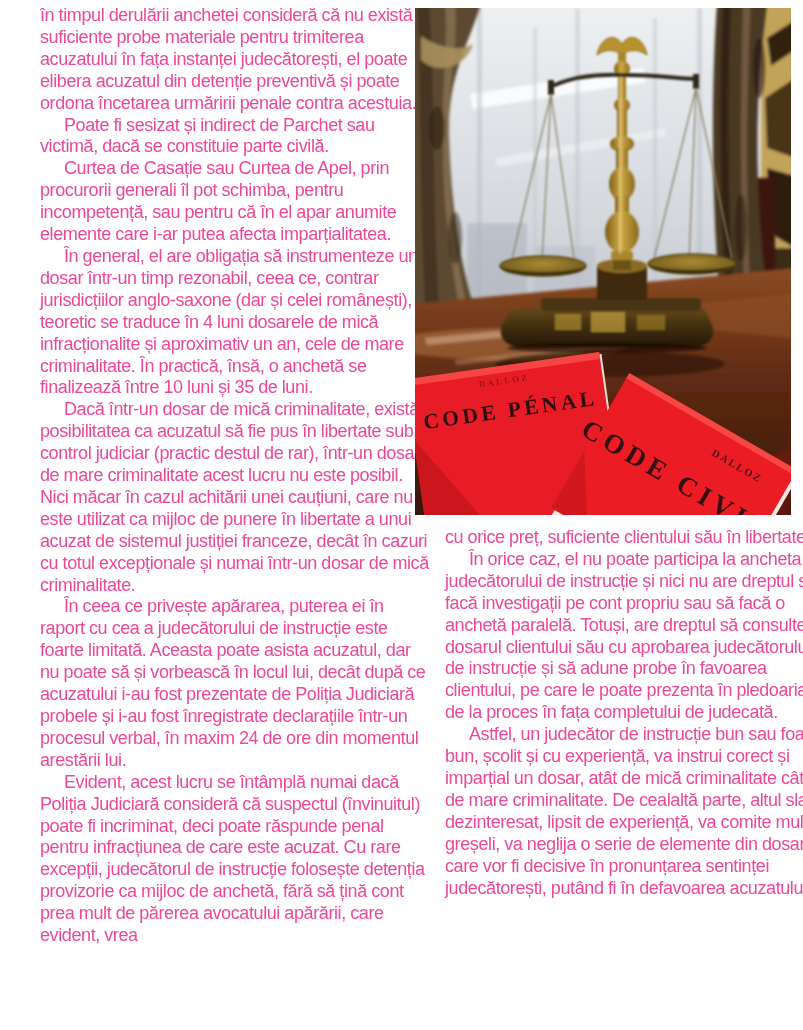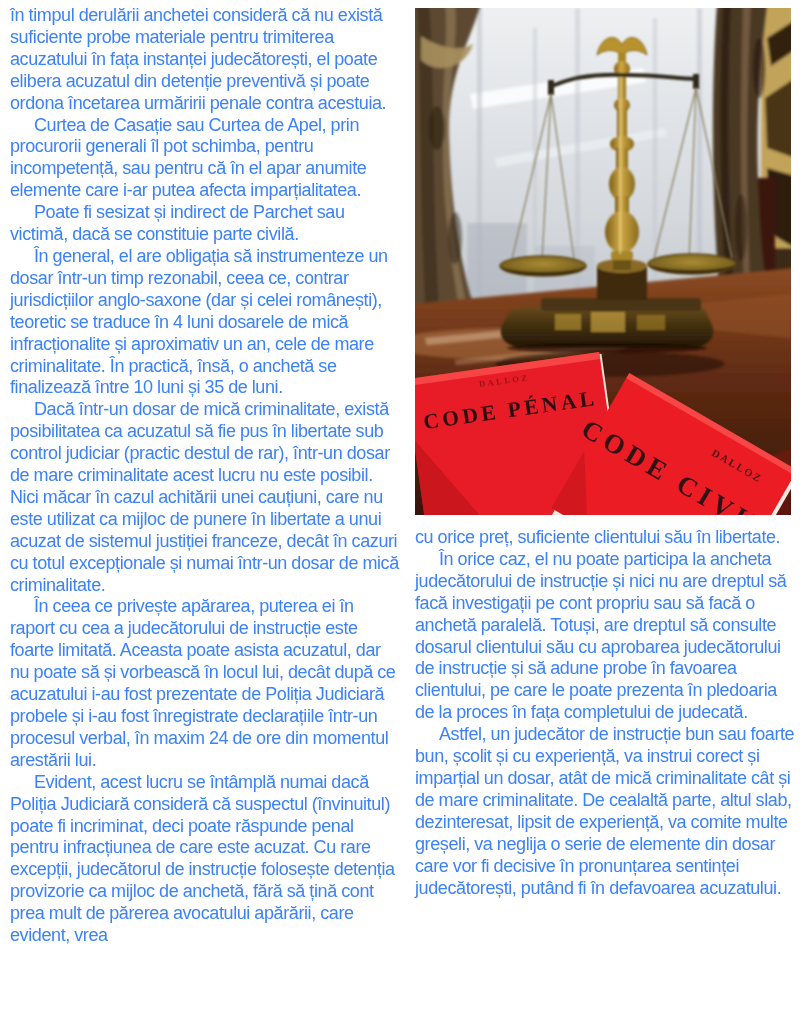--- a/index.html
+++ b/index.html
@@ -5,21 +5,22 @@
   html,body{margin:0;padding:0;background:#ffffff;}
   .page{
     position:relative;
     width:803px;height:1030px;
     background:#ffffff;
     overflow:hidden;
     font-family:"Liberation Sans", sans-serif;
   }
   .col{
     position:absolute;
-    color:#3b82f6;
+    color:#ec4899;
+    margin-left:30px;
   }
   .col-left{left:10px;top:5px;width:392px;}
   .col-right{left:415px;top:527px;width:382px;}
   .para{
     margin:0;
     font-size:18px;
     line-height:21.9px;
     letter-spacing:-0.4px;
     text-align:left;
     word-spacing:-0.2px;
@@ -36,22 +37,22 @@
     font-weight:bold;
   }
 </style>
 </head>
 <body>
 
 <div class="page">
 
   <div class="col col-left">
       <p class="para">în timpul derulării anchetei consideră că nu există suficiente probe materiale pentru trimiterea acuzatului în fața instanței judecătorești, el poate elibera acuzatul din detenție preventivă și poate ordona încetarea urmăririi penale contra acestuia.</p>
+      <p class="para indent">Poate fi sesizat și indirect de Parchet sau victimă, dacă se constituie parte civilă.</p>
       <p class="para indent">Curtea de Casație sau Curtea de Apel, prin procurorii generali îl pot schimba, pentru incompetență, sau pentru că în el apar anumite elemente care i-ar putea afecta imparțialitatea.</p>
-      <p class="para indent">Poate fi sesizat și indirect de Parchet sau victimă, dacă se constituie parte civilă.</p>
       <p class="para indent">În general, el are obligația să instrumenteze un dosar într-un timp rezonabil, ceea ce, contrar jurisdicțiilor anglo-saxone (dar și celei românești), teoretic se traduce în 4 luni dosarele de mică infracționalite și aproximativ un an, cele de mare criminalitate. În practică, însă, o anchetă se finalizează între 10 luni și 35 de luni.</p>
       <p class="para indent">Dacă într-un dosar de mică criminalitate, există posibilitatea ca acuzatul să fie pus în libertate sub control judiciar (practic destul de rar), într-un dosar de mare criminalitate acest lucru nu este posibil. Nici măcar în cazul achitării unei cauțiuni, care nu este utilizat ca mijloc de punere în libertate a unui acuzat de sistemul justiției franceze, decât în cazuri cu totul excepționale și numai într-un dosar de mică criminalitate.</p>
       <p class="para indent">În ceea ce privește apărarea, puterea ei în raport cu cea a judecătorului de instrucție este foarte limitată. Aceasta poate asista acuzatul, dar nu poate să și vorbească în locul lui, decât după ce acuzatului i-au fost prezentate de Poliția Judiciară probele și i-au fost înregistrate declarațiile într-un procesul verbal, în maxim 24 de ore din momentul arestării lui.</p>
       <p class="para indent">Evident, acest lucru se întâmplă numai dacă Poliția Judiciară consideră că suspectul (învinuitul) poate fi incriminat, deci poate răspunde penal pentru infracțiunea de care este acuzat. Cu rare excepții, judecătorul de instrucție folosește detenția provizorie ca mijloc de anchetă, fără să țină cont prea mult de părerea avocatului apărării, care evident, vrea</p>
     </div>
 
   <div class="photo">
     <svg viewBox="0 0 376 507" preserveAspectRatio="none">
       <defs>
         <linearGradient id="winGrad" x1="0" y1="0" x2="0" y2="1">

